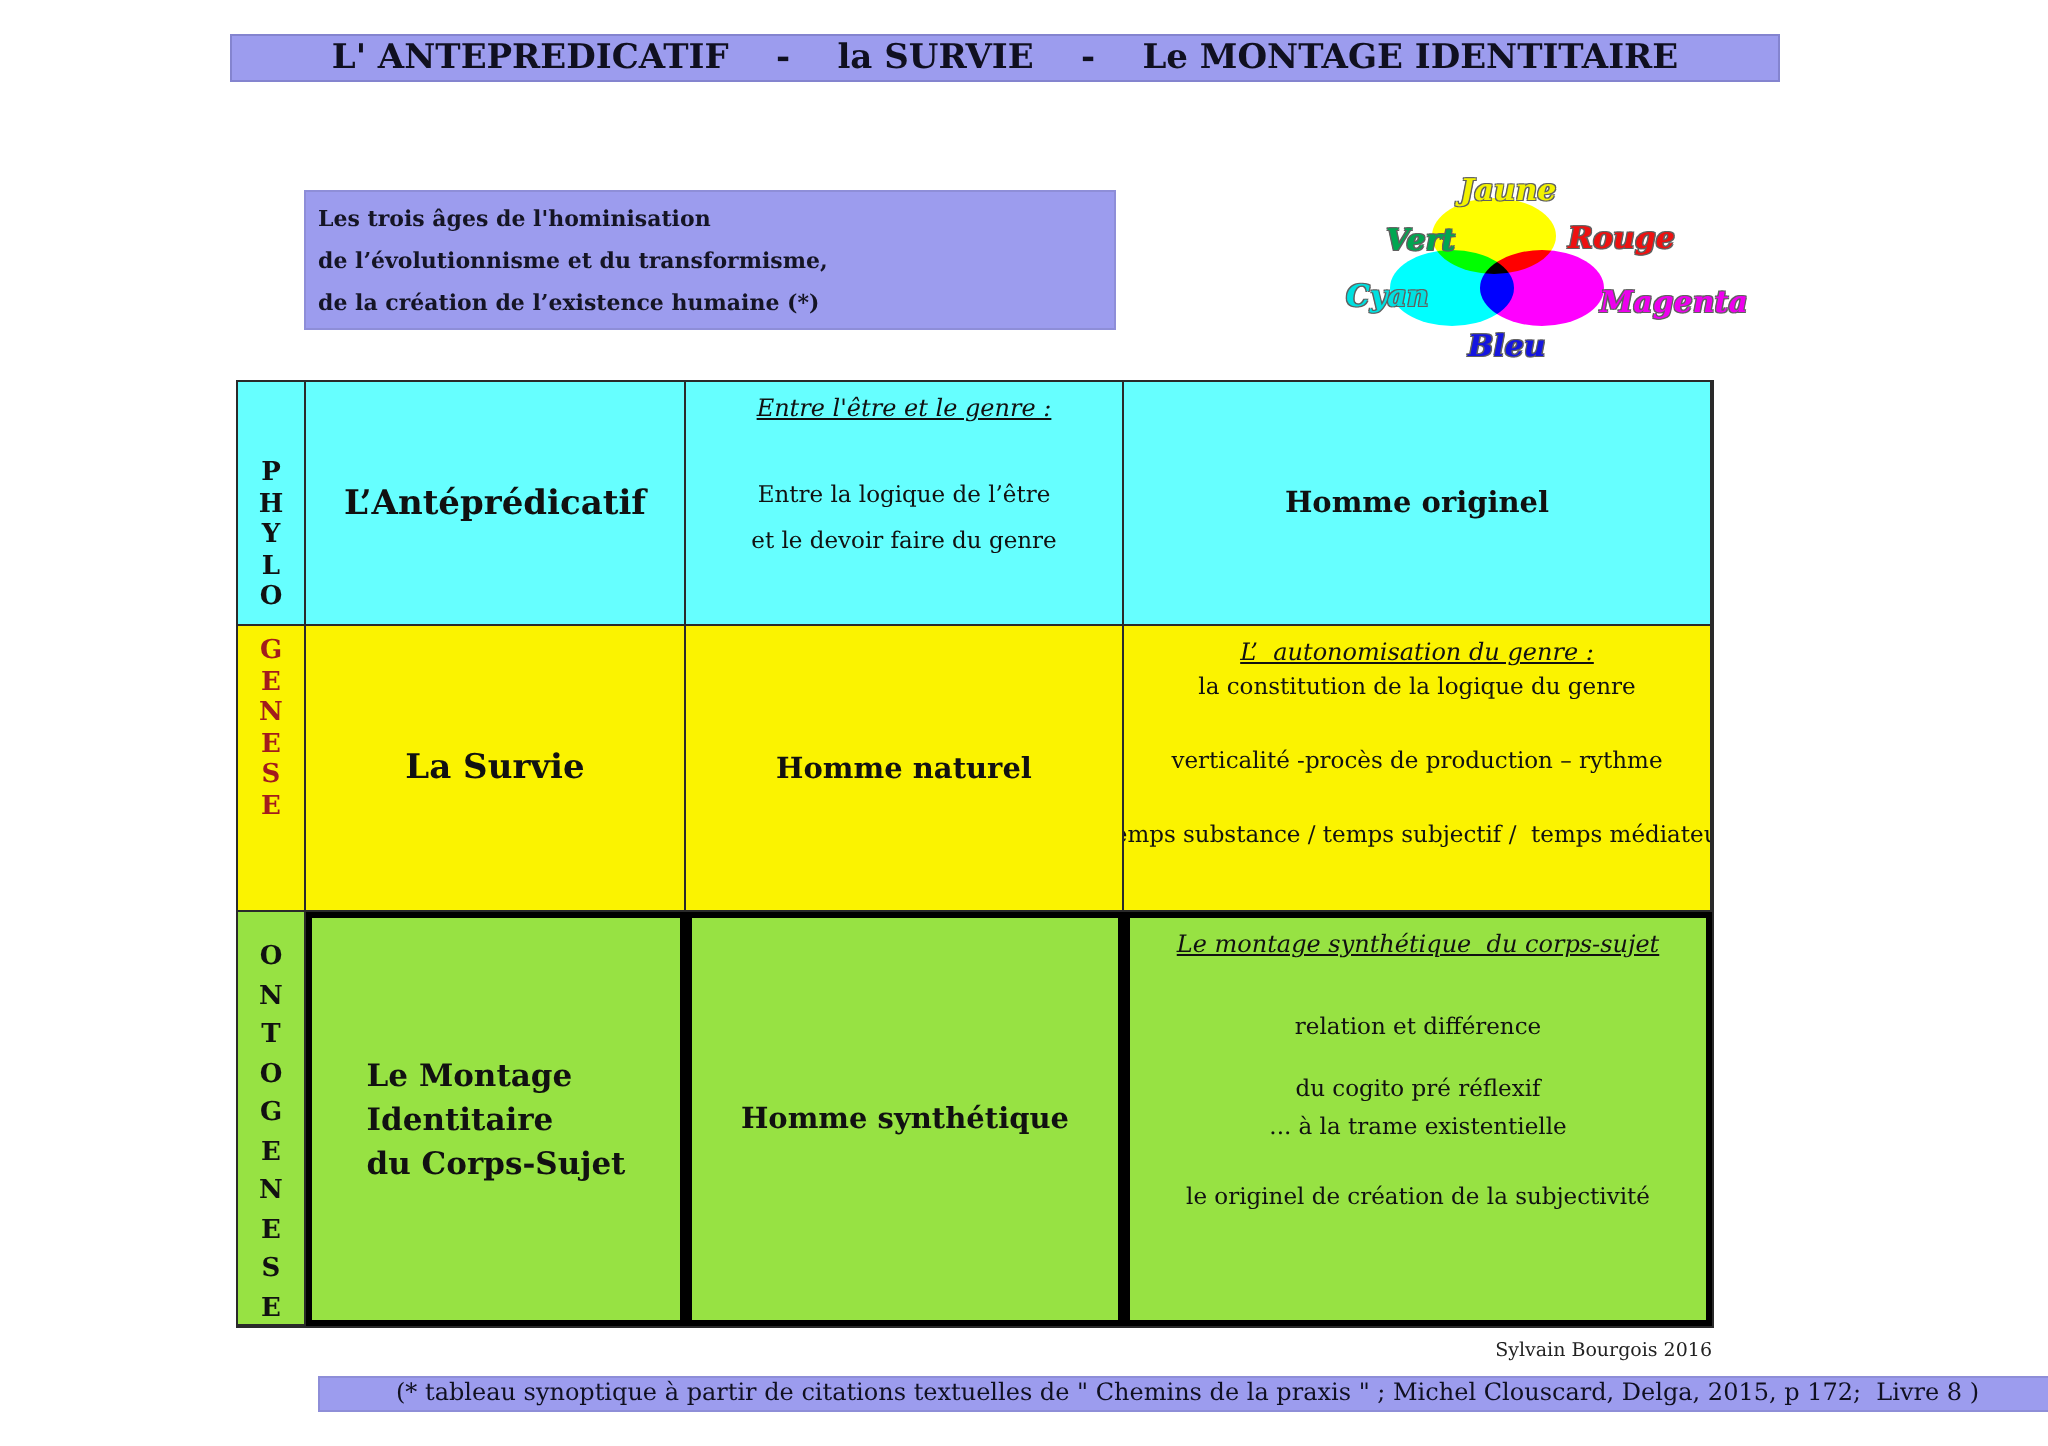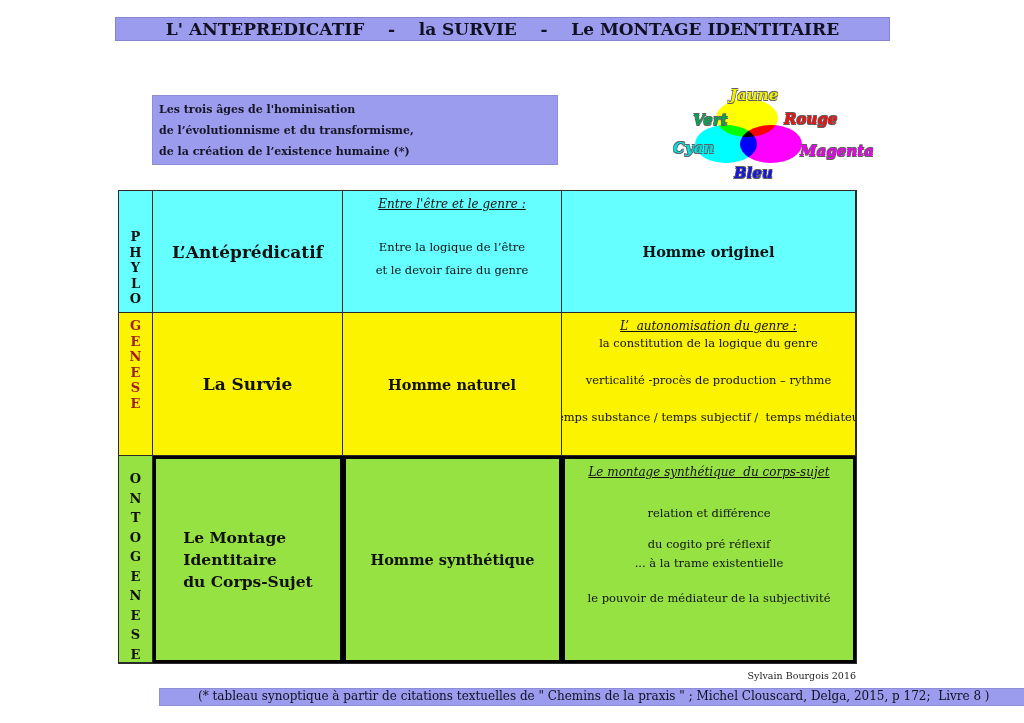--- a/index.html
+++ b/index.html
@@ -197,20 +197,20 @@
 E</div>
   <div class="cell row3 thick concept concept-r3">Le Montage
 Identitaire
 du Corps-Sujet</div>
   <div class="cell row3 thick homme">Homme synthétique</div>
   <div class="cell row3 thick detail">
     <div class="detail-heading mt6">Le montage synthétique  du corps-sujet</div>
     <div class="detail-line mt26">relation et différence</div>
     <div class="detail-line mt14">du cogito pré réflexif</div>
     <div class="detail-line mt2">... à la trame existentielle</div>
-    <div class="detail-line mt18">le pouvoir de médiateur de la subjectivité</div>
+    <div class="detail-line mt18">le originel de création de la subjectivité</div>
   </div>
 </div>
 
 <div class="abs credit">Sylvain Bourgois 2016</div>
 <div class="abs footnote-bar">
   <span>(* tableau synoptique à partir de citations textuelles de " Chemins de la praxis " ; Michel Clouscard, Delga, 2015, p 172;  Livre 8 )</span>
 </div>
 
 </body></html>

